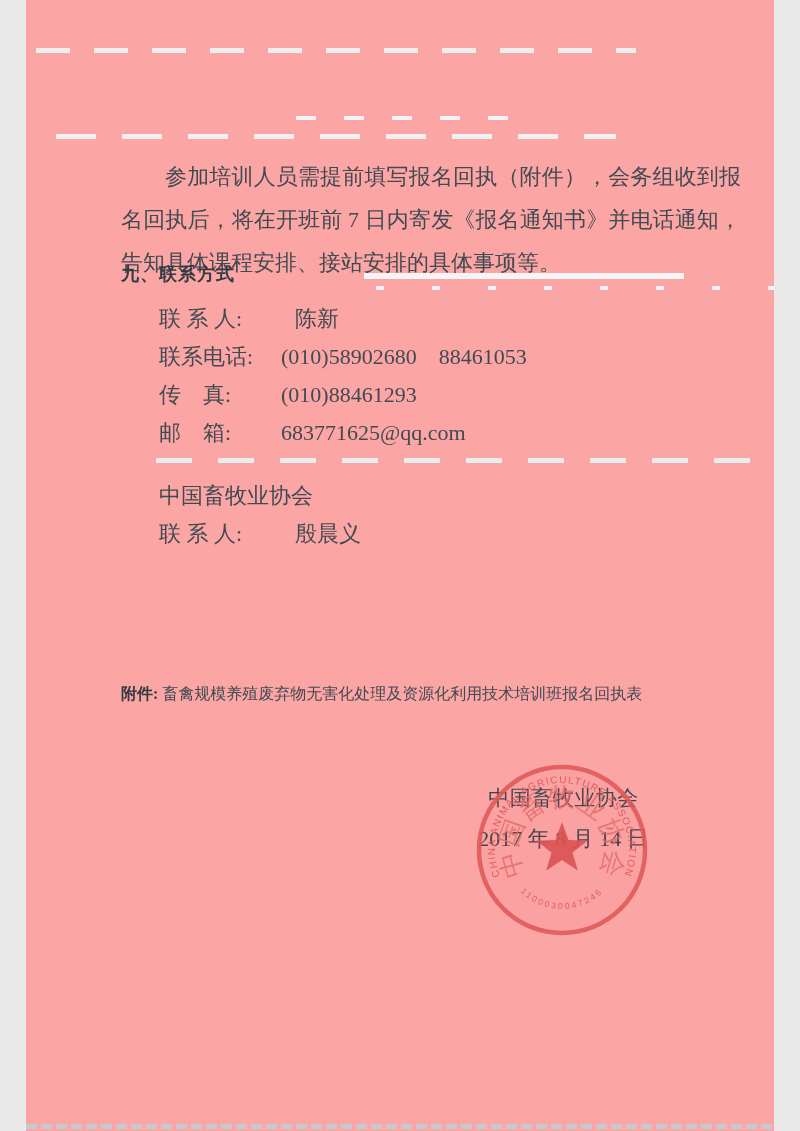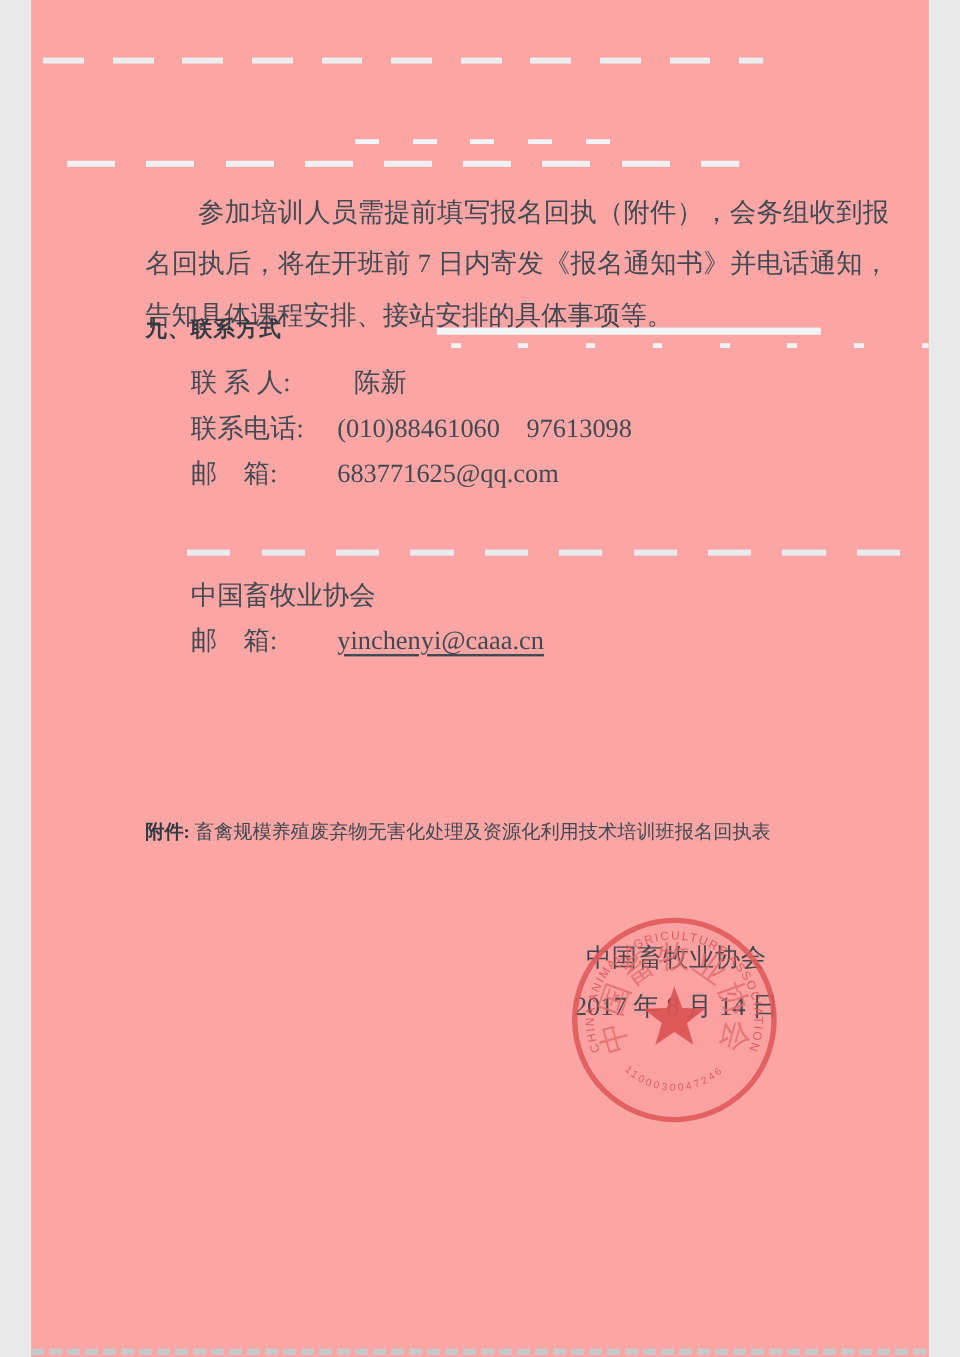--- a/index.html
+++ b/index.html
@@ -75,32 +75,35 @@
 
   <p class="abs intro">参加培训人员需提前填写报名回执（附件），会务组收到报名回执后，将在开班前 7 日内寄发《报名通知书》并电话通知，告知具体课程安排、接站安排的具体事项等。</p>
 
   <div class="abs heading">九、联系方式</div>
 
   <div class="abs contact" style="top:300px">
     <div class="row">
       <span class="lbl">联 系 人:</span><span class="val name">陈新</span>
     </div>
     <div class="row">
-      <span class="lbl">联系电话:</span><span class="val">(010)88461060    97613098</span>
+      <span class="lbl">联系电话:</span><span class="val">(010)58902680    88461053</span>
+    </div>
+    <div class="row">
+      <span class="lbl">传    真:</span><span class="val">(010)88461293</span>
     </div>
     <div class="row">
       <span class="lbl">邮    箱:</span><span class="val">683771625@qq.com</span>
     </div>
   </div>
 
   <div class="abs org-line">中国畜牧业协会</div>
 
   <div class="abs contact" style="top:515px">
     <div class="row">
-      <span class="lbl">邮    箱:</span><span class="val u">yinchenyi@caaa.cn</span>
+      <span class="lbl">联 系 人:</span><span class="val name">殷晨义</span>
     </div>
   </div>
 
   <p class="abs attachment"><b>附件:</b> <span>畜禽规模养殖废弃物无害化处理及资源化利用技术培训班报名回执表</span></p>
 
   <div class="abs sig org">中国畜牧业协会</div>
   <div class="abs sig date pre">2017 年 8 月 14 日</div>
 
   <svg class="abs stamp" viewBox="0 0 200 200">
     <defs>

